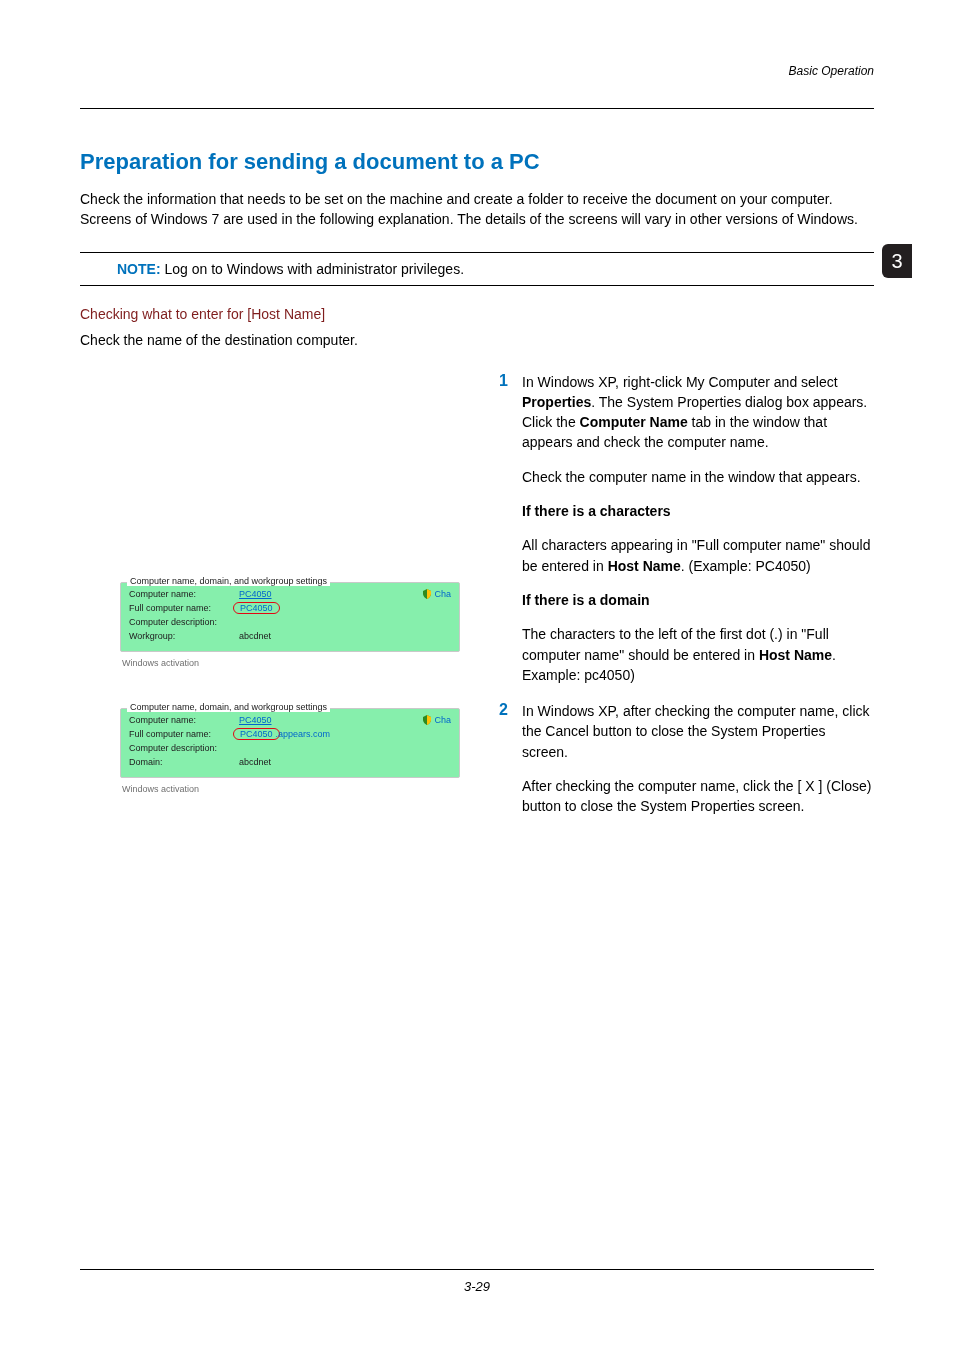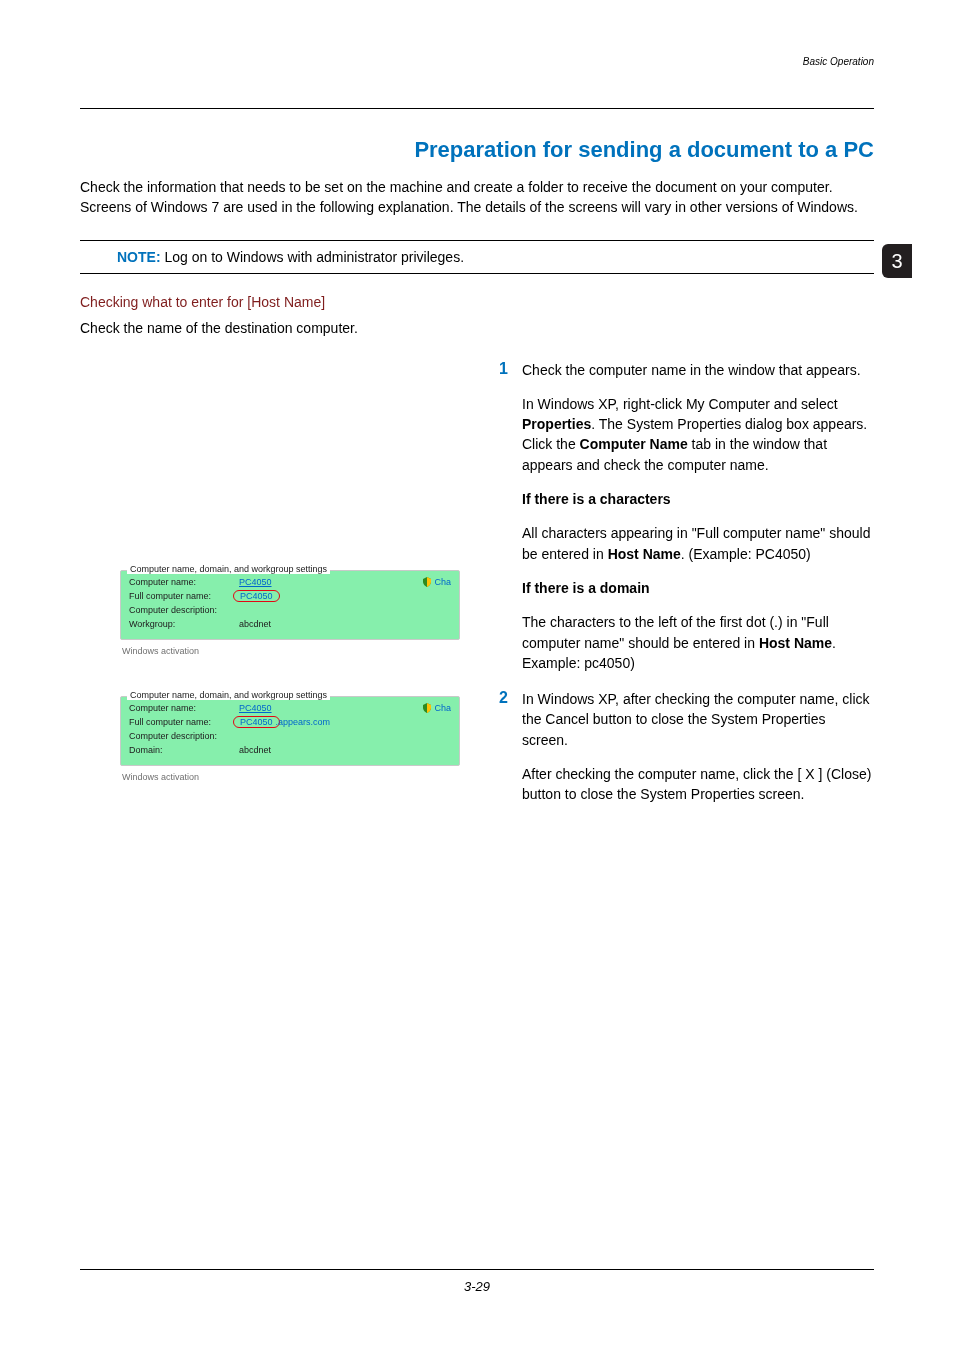--- a/index.html
+++ b/index.html
@@ -1,22 +1,22 @@
 <!DOCTYPE html>
 <html><head>
 <meta charset="utf-8">
 <style>
   * { box-sizing: border-box; margin: 0; padding: 0; }
   html, body { width: 954px; height: 1350px; background: #fff; font-family: Arial, Helvetica, sans-serif; color: #000; }
   .page { position: relative; width: 954px; height: 1350px; padding: 56px 80px 40px 80px; }
   .header-area { position: relative; height: 28px; }
-  .running-head { position: absolute; right: 0; top: 0; font-style: italic; font-size: 10px; }
+  .running-head { position: absolute; right: 0; top: 8px; font-style: italic; font-size: 12px; }
   .top-rule { border: none; border-top: 1px solid #000; margin-top: 24px; }
   .page-tab { position: absolute; right: 42px; top: 244px; width: 30px; height: 34px; background: #231f20; color: #fff; border-radius: 6px 0 0 6px; display: flex; align-items: center; justify-content: center; font-size: 20px; font-weight: normal; }
-  .h1 { color: #0072bc; font-size: 22px; font-weight: bold; margin-top: 28px; text-align: right; }
+  .h1 { color: #0072bc; font-size: 22px; font-weight: bold; margin-top: 40px; }
   .body-text { font-size: 14px; line-height: 1.45; margin-top: 14px; }
   .note-rule { border: none; border-top: 1px solid #000; margin-top: 22px; }
   .note-line { font-size: 14px; margin-top: 8px; margin-bottom: 8px; padding-left: 37px; }
   .note-label { color: #0072bc; font-weight: bold; }
   .h2 { color: #7f1d1d; font-size: 14px; font-weight: normal; margin-top: 20px; }
   .subbody { font-size: 14px; margin-top: 10px; }
 
   .two-col { display: flex; gap: 24px; margin-top: 24px; }
   .col-left { width: 390px; flex: 0 0 390px; }
   .col-right { flex: 1; }
@@ -132,22 +132,22 @@
         <div class="win-activation">Windows activation</div>
       </div>
 
     </div>
 
     <div class="col-right">
 
       <div class="step">
         <div class="step-num">1</div>
         <div class="step-body">
+          <p><span>In Windows XP, right-click My Computer and select </span><b>Properties</b><span>. The System Properties dialog box appears. Click the </span><b>Computer Name</b><span> tab in the window that appears and check the computer name.</span></p>
           <p>Check the computer name in the window that appears.</p>
-          <p><span>In Windows XP, right-click My Computer and select </span><b>Properties</b><span>. The System Properties dialog box appears. Click the </span><b>Computer Name</b><span> tab in the window that appears and check the computer name.</span></p>
           <p class="sub-head">If there is a characters</p>
           <p><span>All characters appearing in "Full computer name" should be entered in </span><b>Host Name</b><span>. (Example: PC4050)</span></p>
           <p class="sub-head">If there is a domain</p>
           <p><span>The characters to the left of the first dot (.) in "Full computer name" should be entered in </span><b>Host Name</b><span>. Example: pc4050)</span></p>
         </div>
       </div>
 
       <div class="step">
         <div class="step-num">2</div>
         <div class="step-body">

